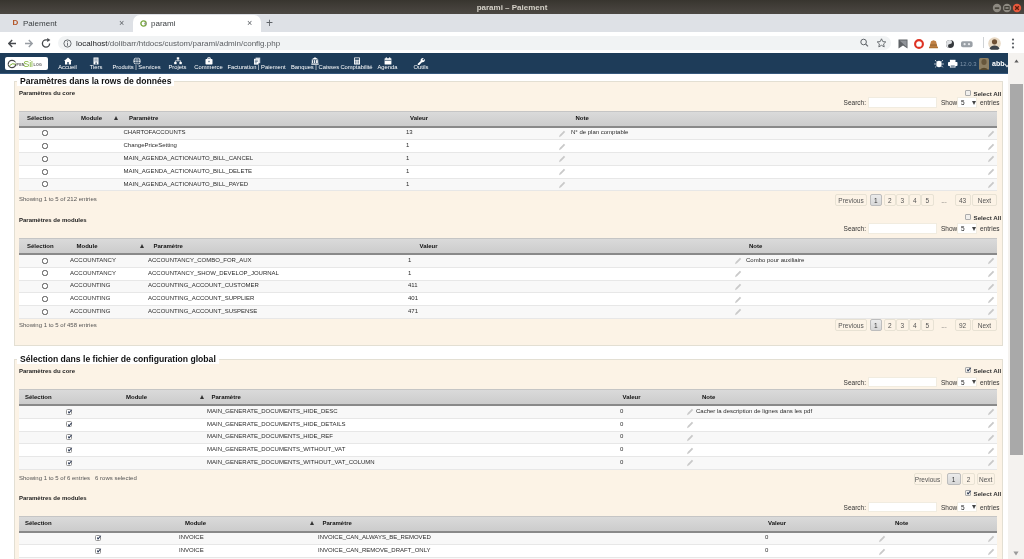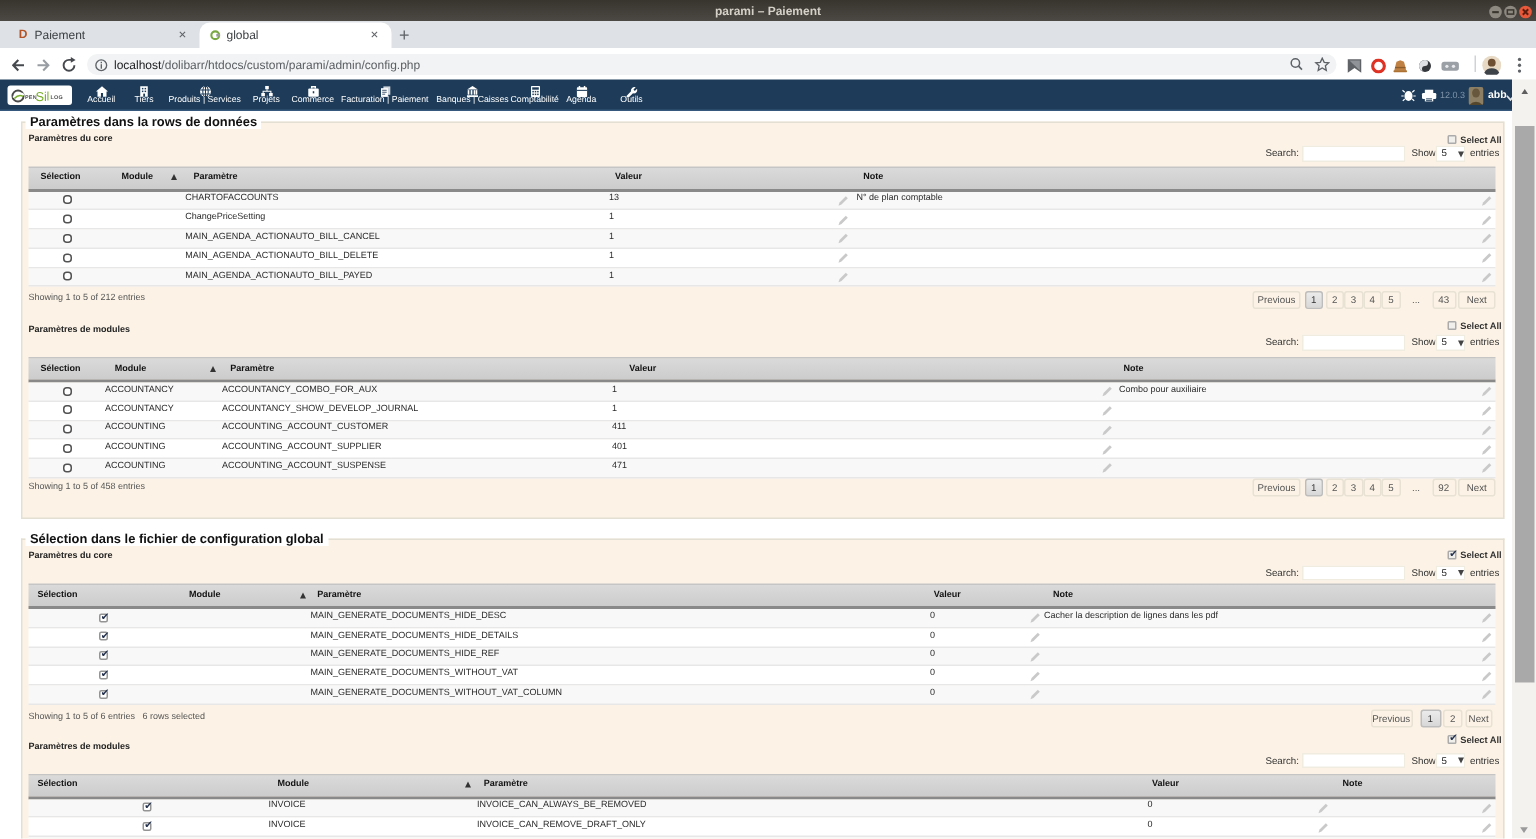--- a/index.html
+++ b/index.html
@@ -46,21 +46,21 @@
 </svg>
     <div class="a" id="tabstrip"></div>
     <div class="a " style="left:133px;top:15px;width:128px;height:17px;background:#fff;border-radius:7px 7px 0 0"></div>
     <div class="a b" style="left:12.5px;top:18px;font-size:8px;color:#b35325">D</div>
     <div class="a tabtxt" style="left:23px;">Paiement</div>
     <div class="a " style="left:119px;top:17.5px;font-size:9px;color:#5f6368">×</div>
     <svg class="a" style="left:140px;top:20px" width="7" height="7" viewBox="0 0 7 7">
       <circle cx="3.5" cy="3.5" r="2.6" fill="none" stroke="#7aa842" stroke-width="1.4"></circle>
       <rect x="4.2" y="2.6" width="2.6" height="1.8" fill="#9a9f93"></rect>
     </svg>
-    <div class="a tabtxt" style="left:151px;">global</div>
+    <div class="a tabtxt" style="left:151px;">parami</div>
     <div class="a " style="left:247px;top:17.5px;font-size:9px;color:#5f6368">×</div>
     <div class="a " style="left:266px;top:16px;font-size:12px;color:#5f6368">+</div>
     <div class="a" id="toolbar"></div>
     <svg class="a" style="left:8px;top:38px" width="46" height="11" viewBox="0 0 46 11">
 <path d="M8 5.5 L0.8 5.5 M4.2 2 L0.8 5.5 L4.2 9" stroke="#46494d" stroke-width="1.4" fill="none"></path>
 <path d="M17 5.5 L24.2 5.5 M20.8 2 L24.2 5.5 L20.8 9" stroke="#989da3" stroke-width="1.4" fill="none"></path>
 <path d="M41.6 5.5 A3.6 3.6 0 1 1 38 1.9 L39.6 1.9" stroke="#46494d" stroke-width="1.3" fill="none"></path>
 <polygon points="39.2,0 39.2,3.9 42.4,1.95" fill="#46494d"></polygon>
 </svg>
     <div class="a " style="left:58px;top:35.5px;width:833px;height:14.5px;background:#f1f3f4;border-radius:7.5px"></div>

